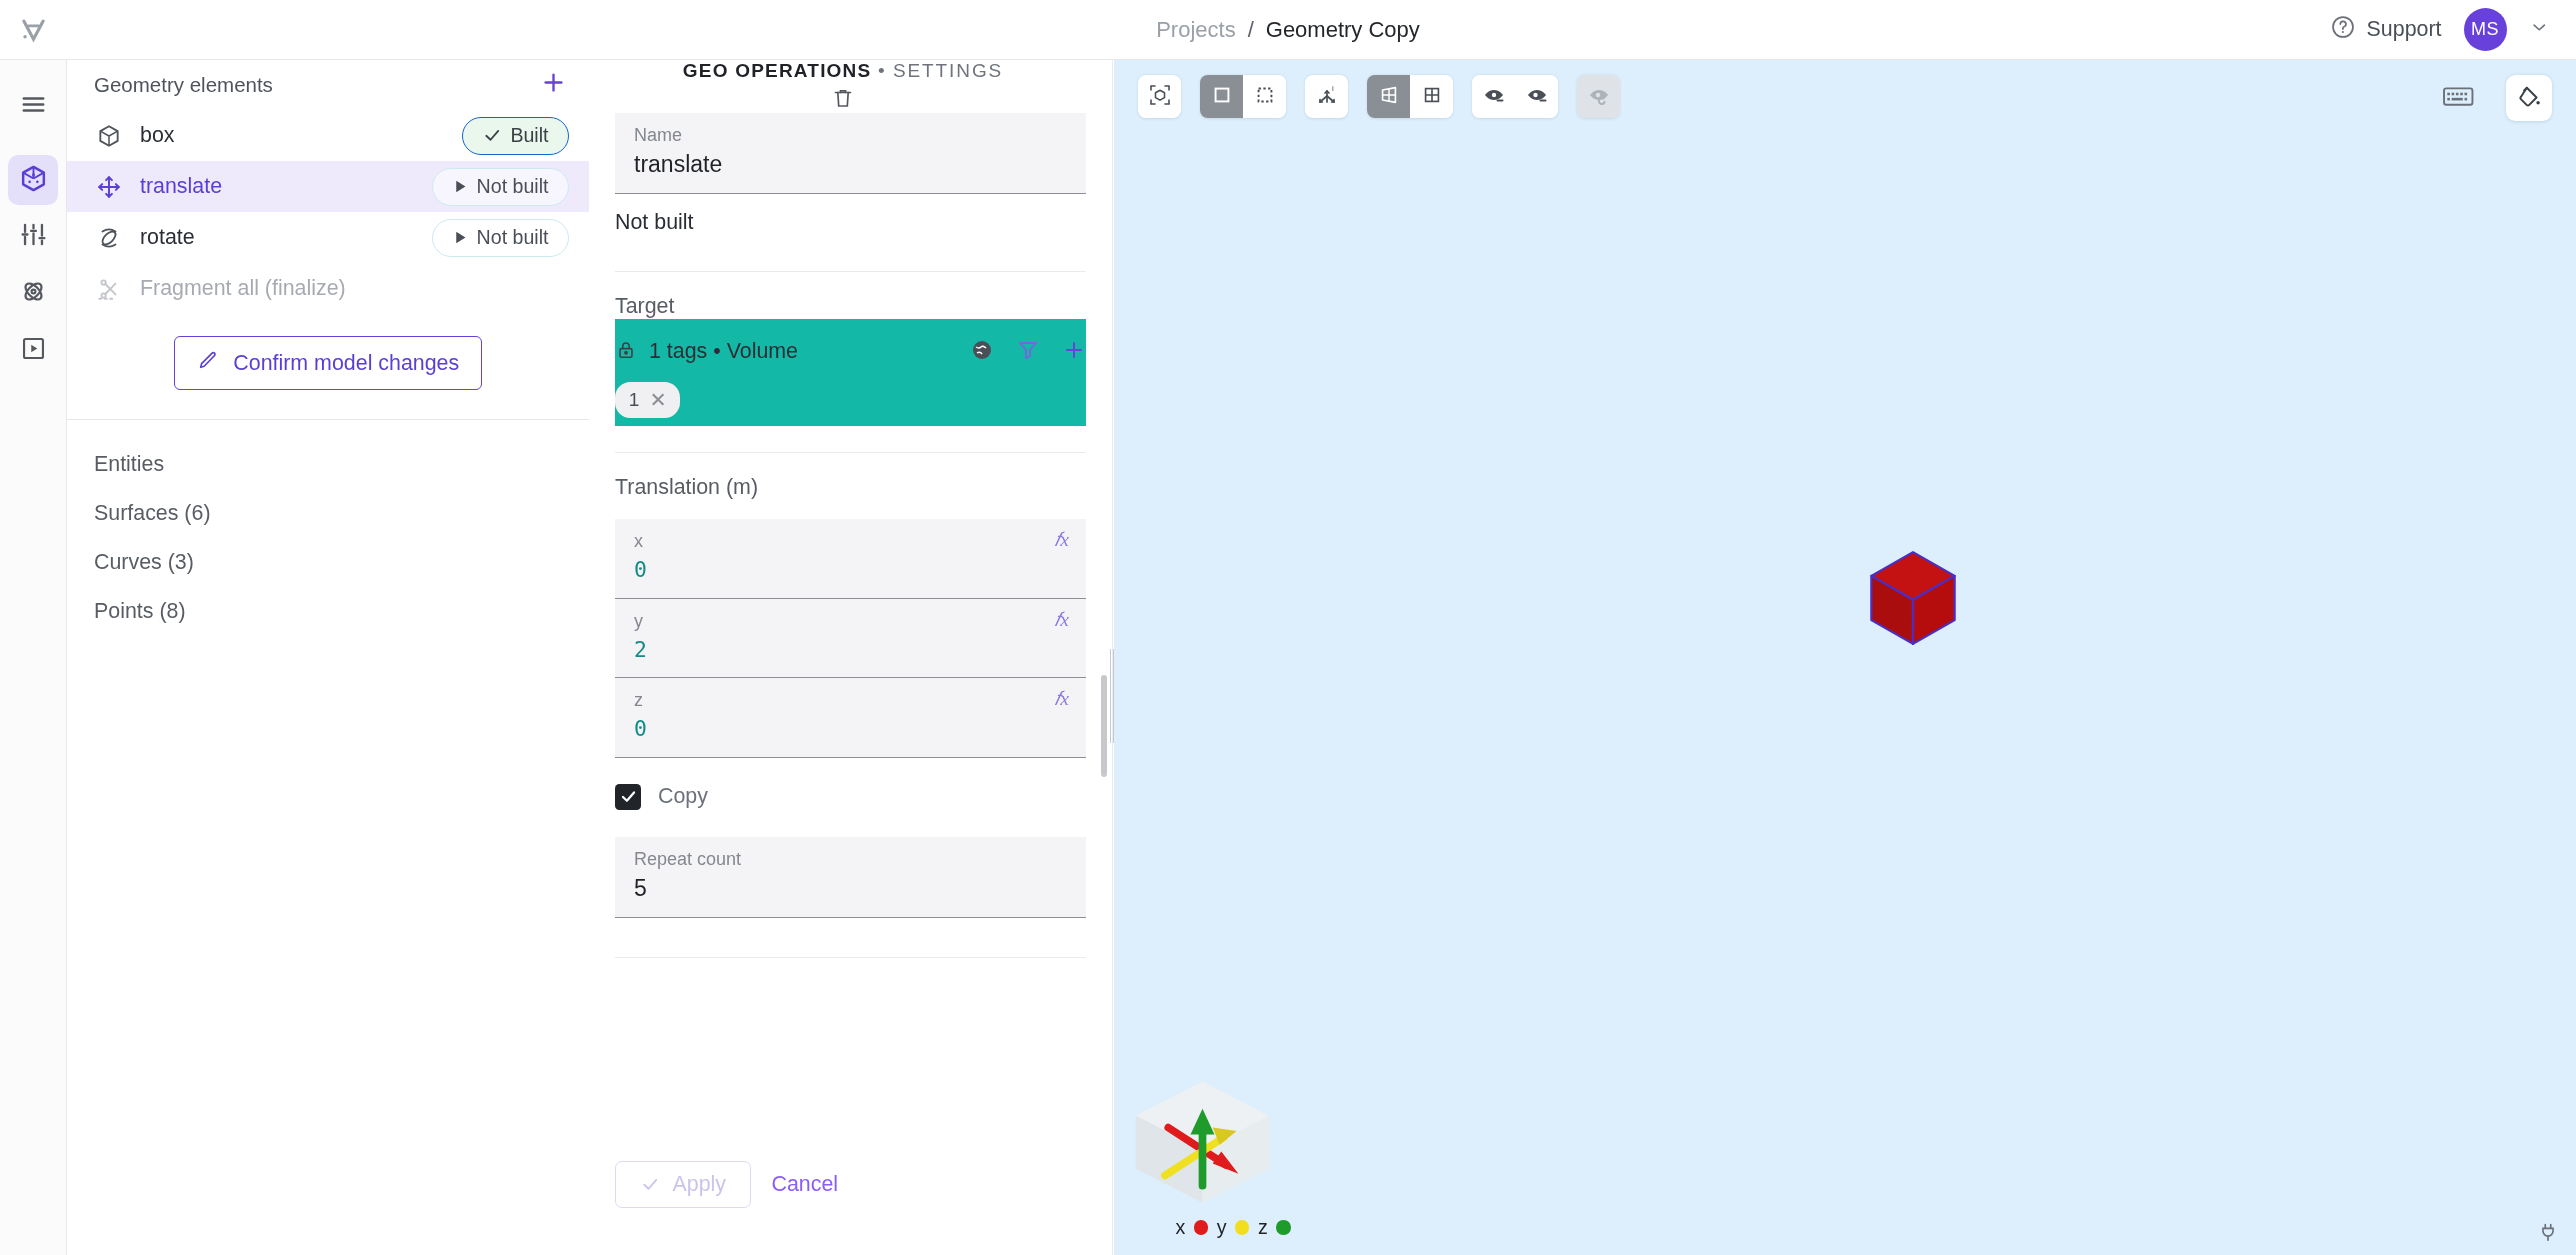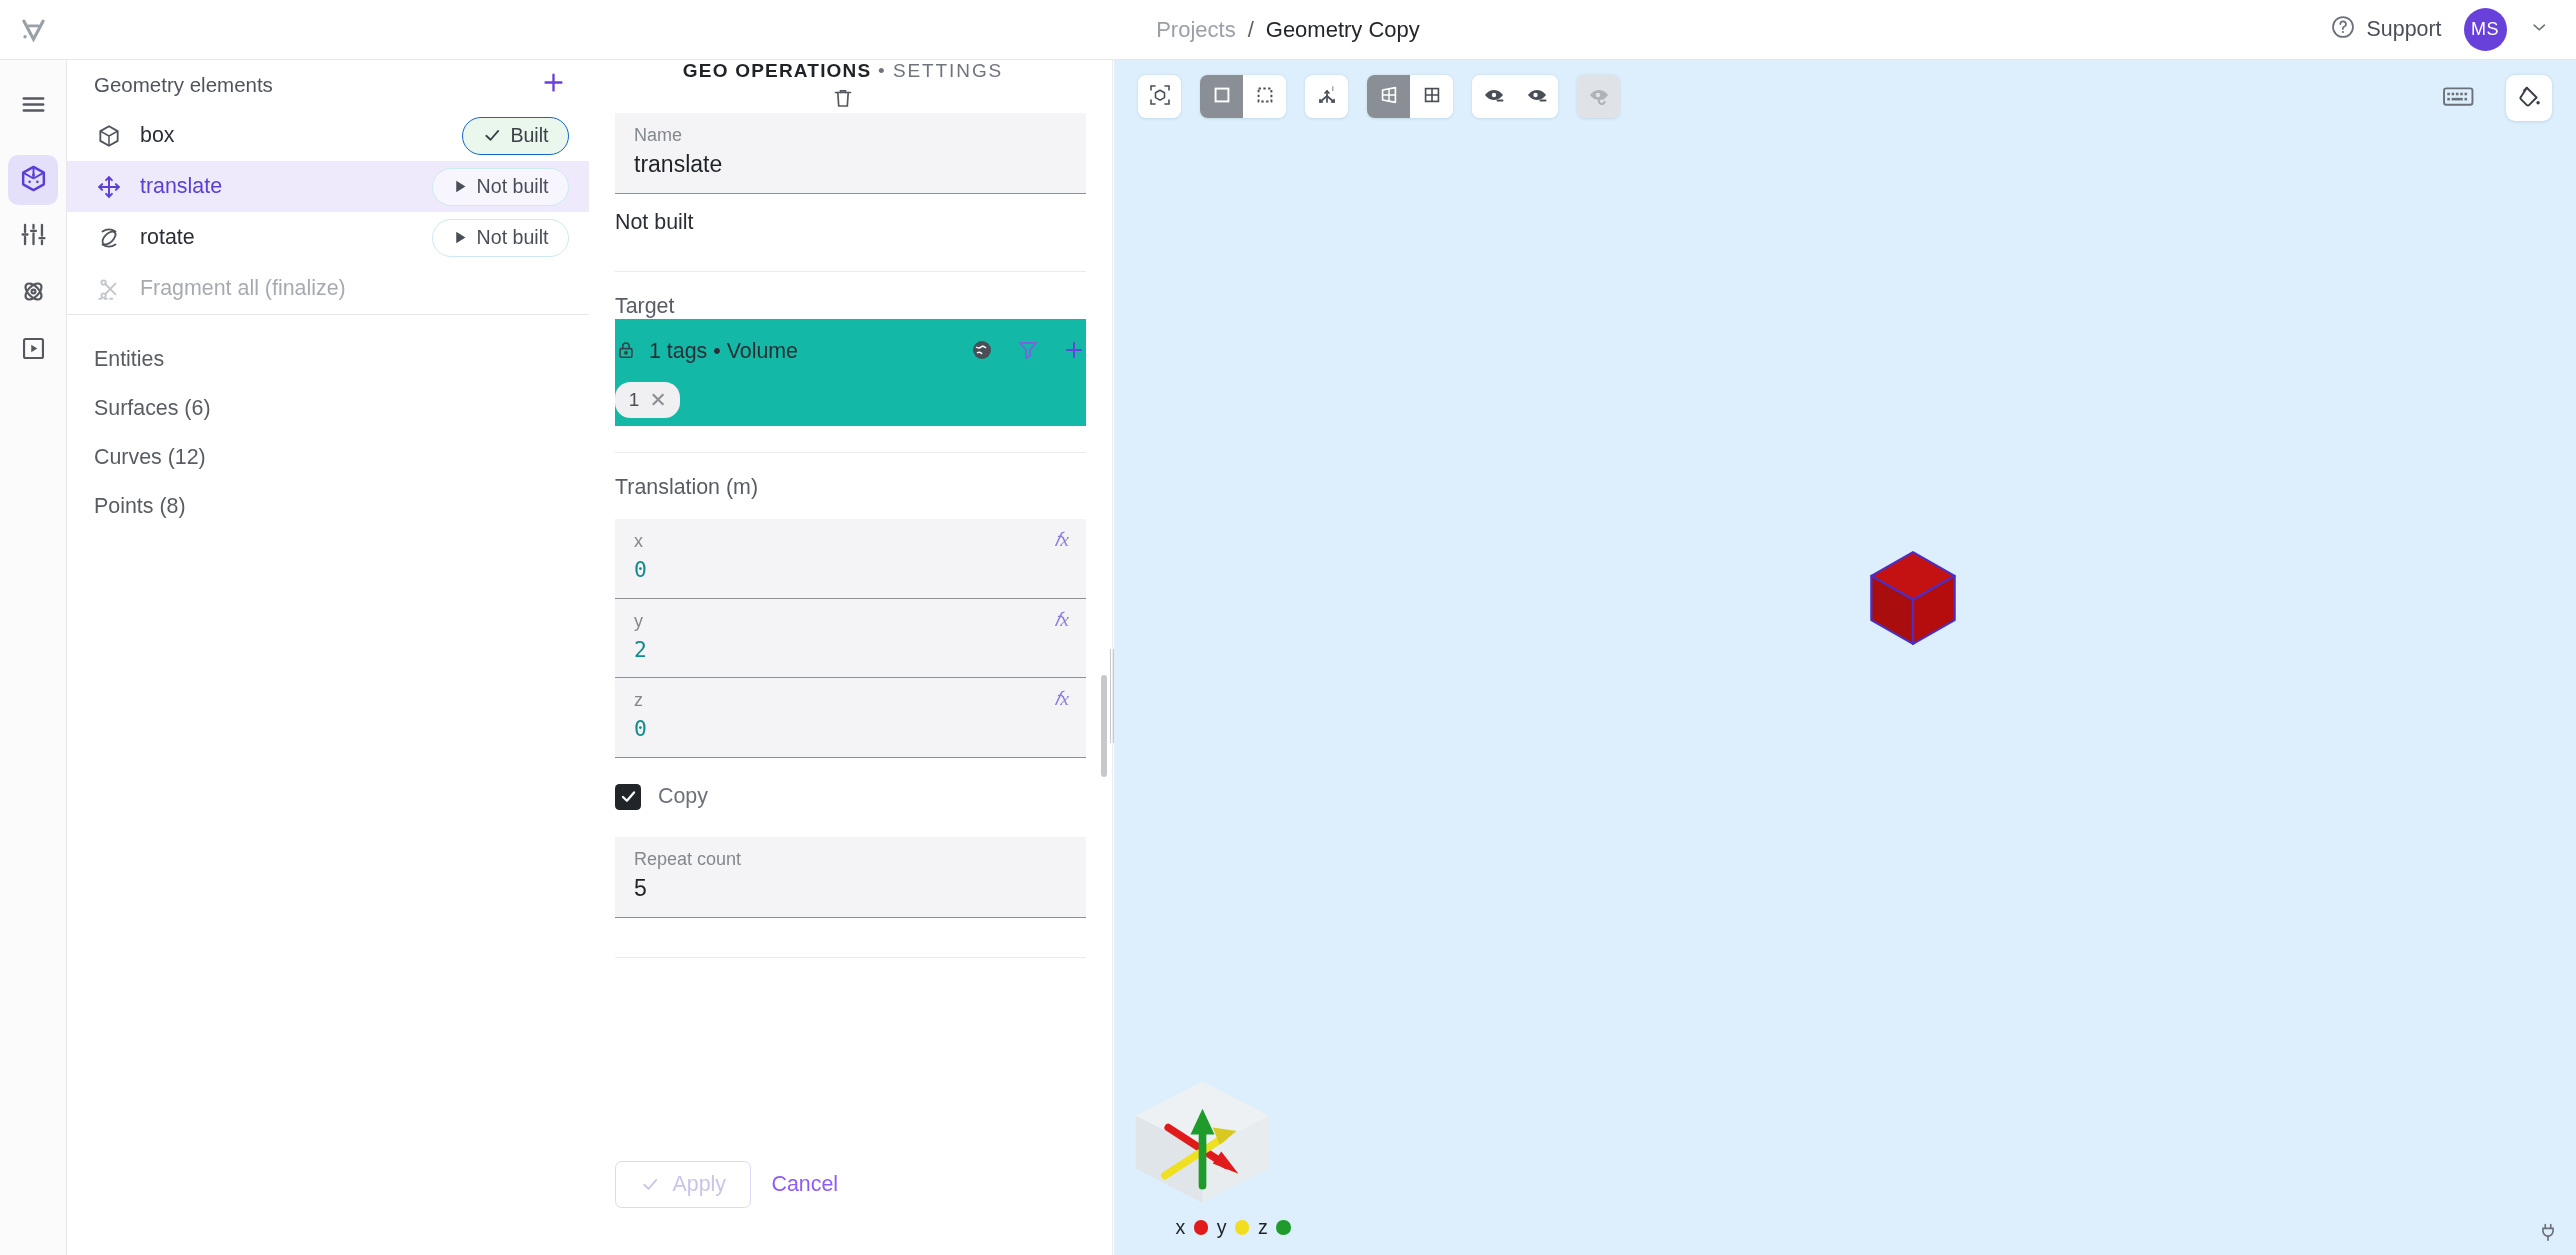--- a/index.html
+++ b/index.html
@@ -398,27 +398,37 @@
             <circle cx="7" cy="18" r="2"></circle>
         <path d="M8.6 7.4 L18 17"></path>
             <path d="M8.6 16.6 L18 7"></path>
         <path d="M3 21h2M8 21h2M13 21h2" stroke-dasharray="2 2"></path>
       </g>
         </svg>
     </span>
     <span class="geo-label muted">Fragment all (finalize)</span>
   </div>
 
+  <div class="confirm-wrap">
+    <div class="confirm-btn">
+      <span>
+        <svg width="22" height="22" viewBox="0 0 24 24" fill="none">
+            <path d="M4 20l1-4L16.5 4.5a1.8 1.8 0 0 1 2.6 2.6L7.8 18.8 4 20z" stroke="#5b3fd4" stroke-width="1.8" stroke-linejoin="round"></path>
+          </svg>
+      </span>
+      <span>Confirm model changes</span>
+    </div>
+  </div>
 
   <div class="geo-divider"></div>
 
   <div class="entity-list">
     <div class="entity-item">Entities</div>
     <div class="entity-item">Surfaces (6)</div>
-    <div class="entity-item">Curves (12)</div>
+    <div class="entity-item">Curves (3)</div>
     <div class="entity-item">Points (8)</div>
   </div>
 </div>
 
 <div class="setpanel">
   <div style="padding:0 19px 0 26px;">
     <div class="set-head">
       <div class="set-title">
         <span class="b">GEO OPERATIONS</span>
         <span class="s">•</span>

